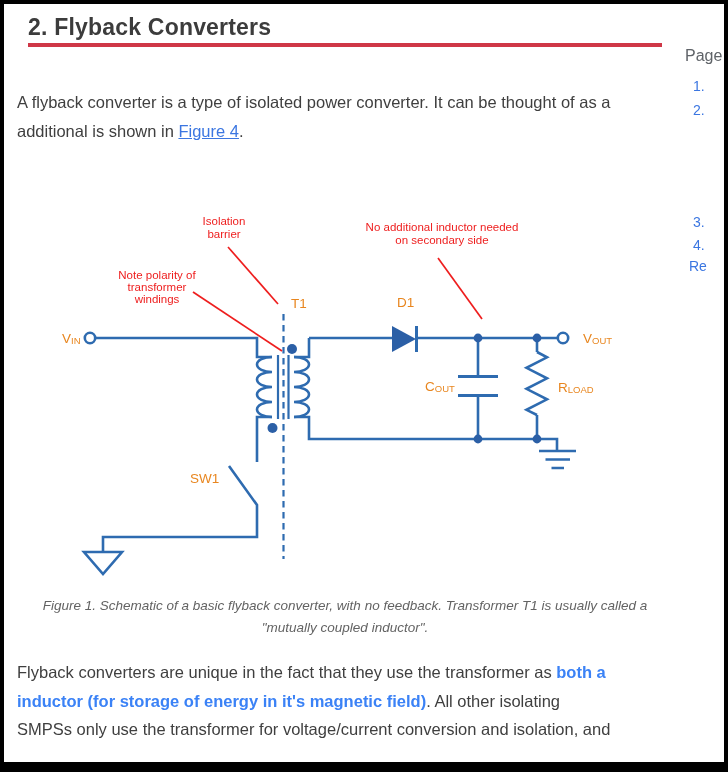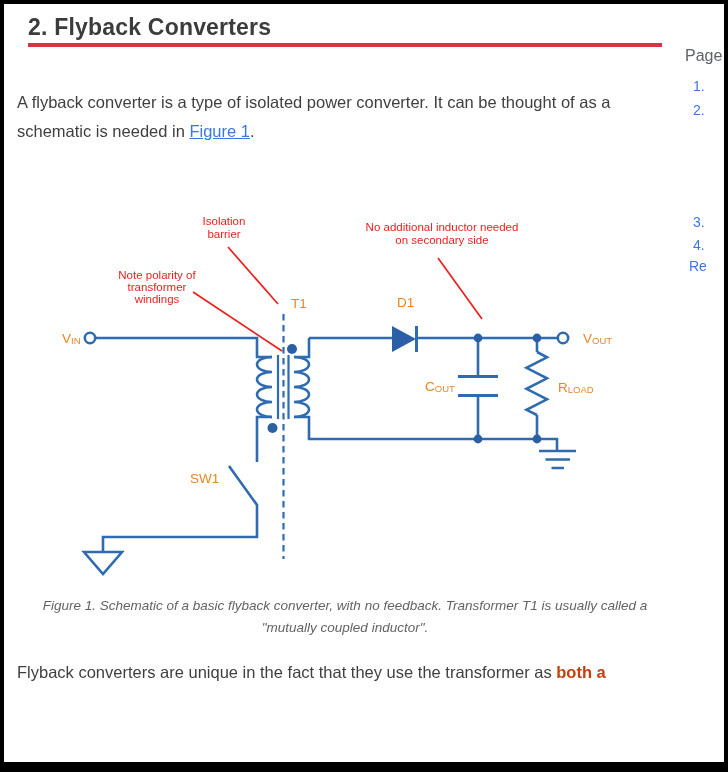--- a/index.html
+++ b/index.html
@@ -10,21 +10,21 @@
   .page-title{position:absolute;left:24px;top:9px;margin:0;font-size:23px;line-height:28px;
               font-weight:bold;color:#3c3c3c;letter-spacing:.2px;white-space:nowrap;}
   .accent-rule{position:absolute;left:24px;top:39px;width:634px;height:4px;background:var(--accent-rule);}
 
   .toc-heading{position:absolute;left:681px;top:42px;font-size:16px;line-height:20px;color:var(--toc-heading);white-space:nowrap;}
   .toc-item{position:absolute;font-size:14px;line-height:18px;color:var(--link);text-decoration:none;
             cursor:pointer;white-space:nowrap;}
 
   .para{position:absolute;left:13px;width:660px;font-size:16.5px;color:var(--text);}
   .para .tline{height:28.5px;line-height:28.5px;white-space:nowrap;}
-  .para b{font-weight:bold;color:#c2410c;}
+  .para b{font-weight:bold;color:#3b82f6;}
   .link{color:var(--link);text-decoration:underline;cursor:pointer;}
 
   .caption{position:absolute;left:24px;top:591px;width:634px;text-align:center;
            font-size:13.5px;font-style:italic;color:var(--caption);}
   .caption .cline{height:22px;line-height:22px;white-space:nowrap;}
 
   .schematic{position:absolute;left:-4px;top:-4px;width:728px;height:772px;}
   .wire{stroke:var(--wire);stroke-width:2.6;fill:none;}
   .wire-thin{stroke:var(--wire);stroke-width:2.2;fill:none;}
   .plate{stroke:var(--wire);stroke-width:3;fill:none;}
@@ -48,21 +48,21 @@
 
     <div class="toc-heading">Page</div>
     <a class="toc-item" style="left:689px;top:73px">1.</a>
     <a class="toc-item" style="left:689px;top:97px">2.</a>
     <a class="toc-item" style="left:689px;top:209px">3.</a>
     <a class="toc-item" style="left:689px;top:232px">4.</a>
     <a class="toc-item" style="left:685px;top:253px">Re</a>
 
     <div class="para" style="top:84px">
       <div class="tline">A flyback converter is a type of isolated power converter. It can be thought of as a</div>
-      <div class="tline"><span>schematic is needed in </span><a class="link">Figure 1</a><span>.</span></div>
+      <div class="tline"><span>additional is shown in </span><a class="link">Figure 4</a><span>.</span></div>
     </div>
 
     <svg class="schematic" viewBox="0 0 728 772">
 
       <path class="wire" d="M 95.5 338 L 257 338 L 257 357 L 272 357"></path>
       <path class="wire" d="M 272 357 A 15 7.5 0 0 0 272 372 A 15 7.5 0 0 0 272 387 A 15 7.5 0 0 0 272 402 A 15 7.5 0 0 0 272 417"></path>
       <path class="wire" d="M 272 417 L 257 417 L 257 462"></path>
       <path class="wire" d="M 229 466 L 257 505 L 257 537 L 103 537 L 103 552"></path>
       <polygon class="terminal" points="84,552 122,552 103,574"></polygon>
 
@@ -120,16 +120,18 @@
       <line class="leader" x1="438" y1="258" x2="482" y2="319"></line>
     </svg>
 
     <div class="caption">
       <div class="cline">Figure 1. Schematic of a basic flyback converter, with no feedback. Transformer T1 is usually called a</div>
       <div class="cline">"mutually coupled inductor".</div>
     </div>
 
     <div class="para" style="top:654px">
       <div class="tline"><span>Flyback converters are unique in the fact that they use the transformer as </span><b>both a</b></div>
+      <div class="tline"><b>inductor (for storage of energy in it's magnetic field)</b><span>. All other isolating</span></div>
+      <div class="tline">SMPSs only use the transformer for voltage/current conversion and isolation, and</div>
     </div>
 
   </div>
 </div>
 
 </body></html>

